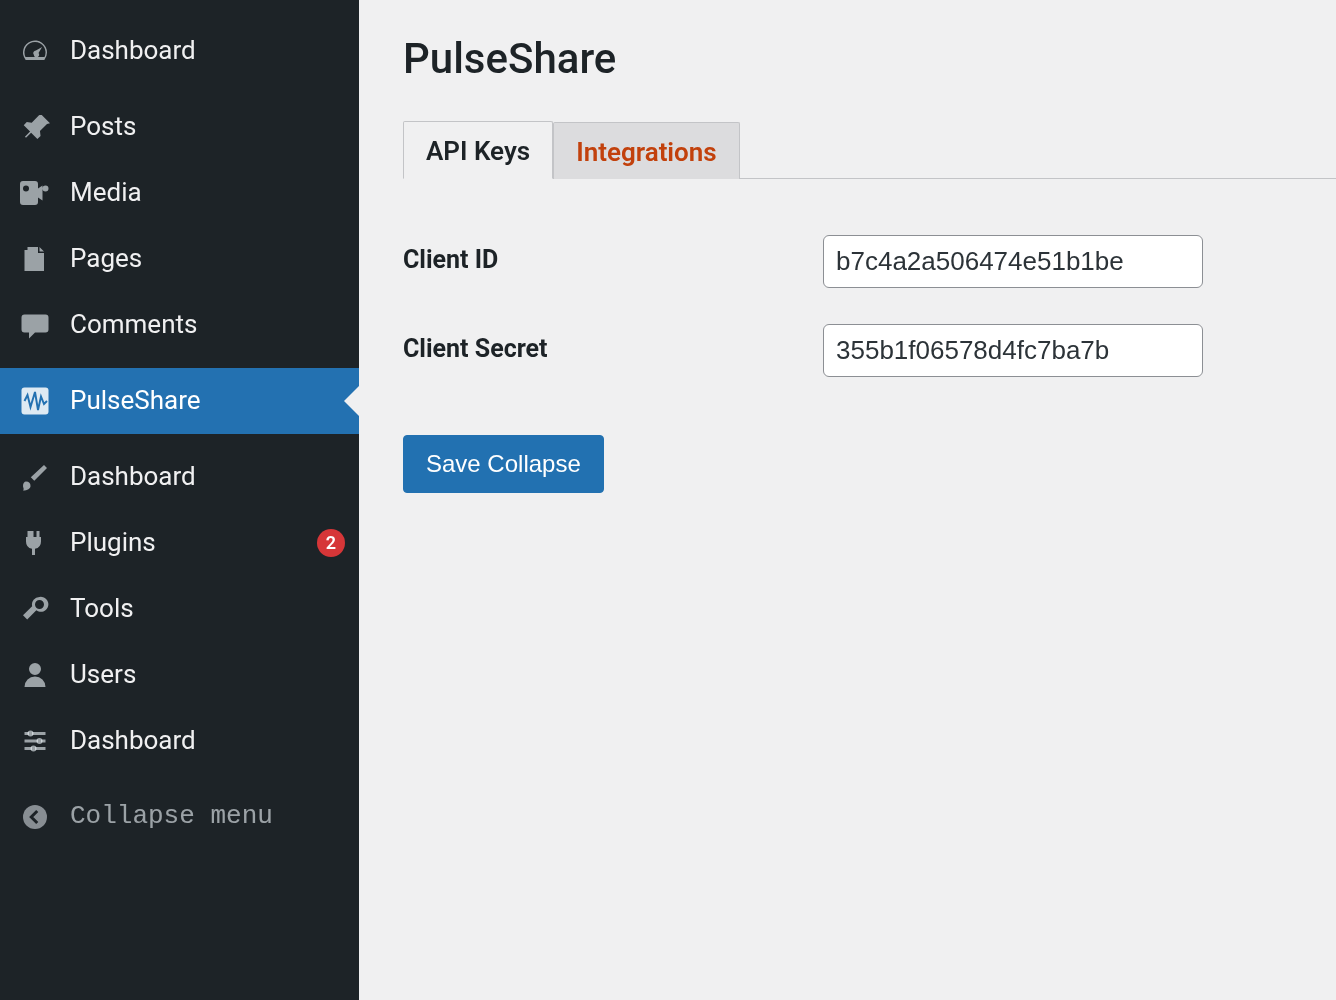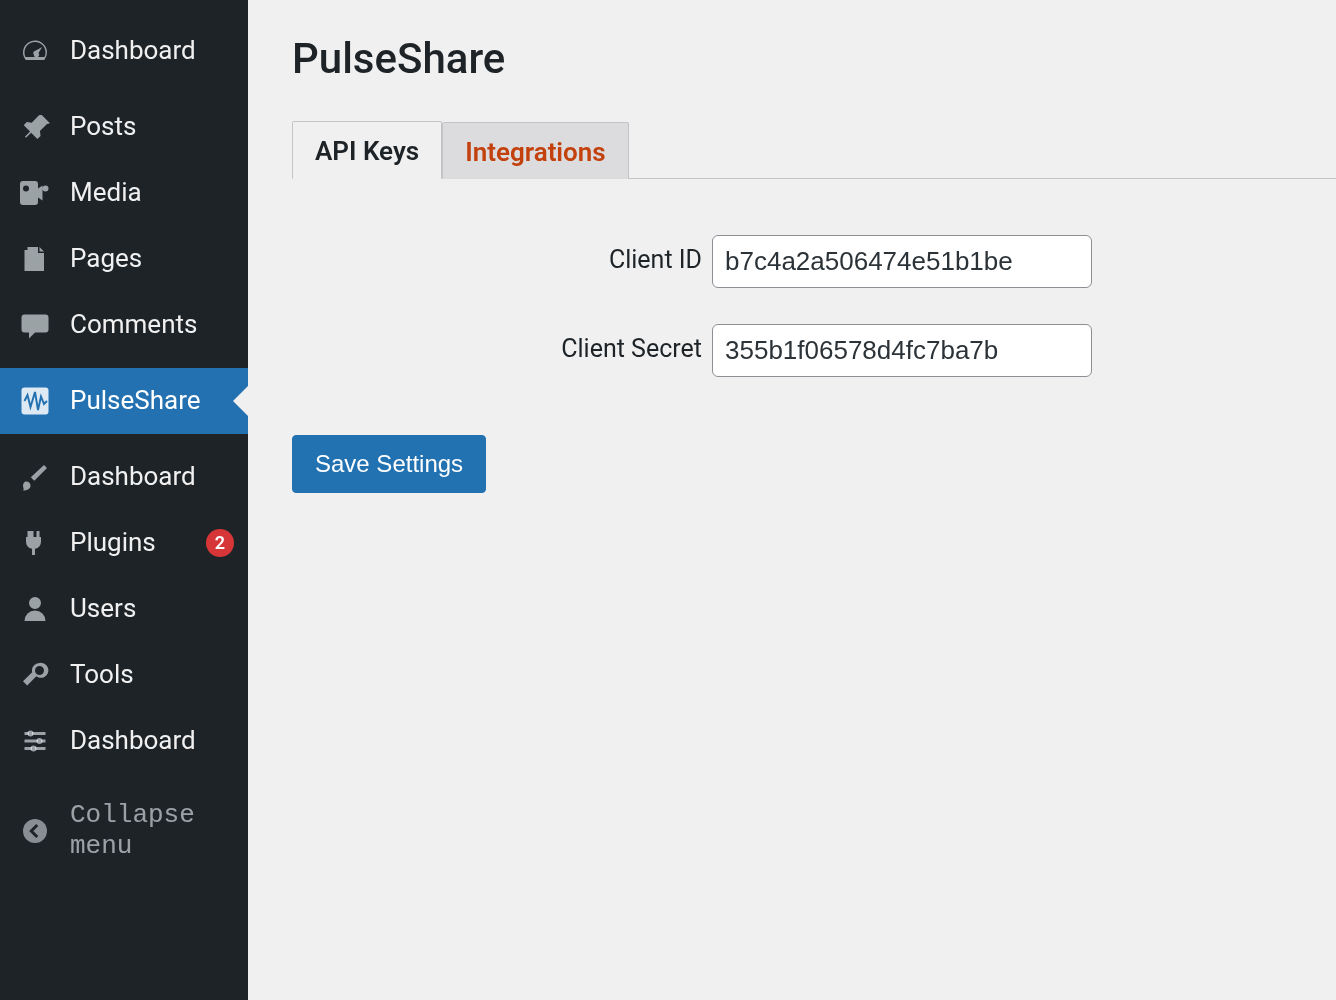--- a/index.html
+++ b/index.html
@@ -9,21 +9,21 @@
     background: #f0f0f1;
     color: #1d2327;
     display: flex;
     width: 1336px;
     height: 1000px;
     overflow: hidden;
   }
 
   
   .sidebar {
-    width: 248px;
+    width: 359px;
     background: #1d2327;
     color: #f0f0f1;
     display: flex;
     flex-direction: column;
     padding-top: 18px;
     flex-shrink: 0;
   }
   .menu-item {
     display: flex;
     align-items: center;
@@ -112,24 +112,24 @@
     border-radius: 2px 2px 0 0;
   }
   .tab.active {
     background: #f0f0f1;
     color: #1d2327;
     border-bottom: 1px solid #f0f0f1;
   }
 
   .form-table { border-collapse: collapse; }
   .form-table th {
-    text-align: right;
+    text-align: left;
     vertical-align: top;
     font-size: 25px;
-    font-weight: 400;
+    font-weight: 700;
     color: #1d2327;
     width: 420px;
     padding: 28px 10px 28px 0;
   }
   .form-table td { padding: 18px 0; }
   .text-input {
     width: 380px;
     font-size: 26px;
     color: #2c3338;
     background: #fff;
@@ -233,33 +233,33 @@
           <path d="M7 2h2v4h2V2h2v4h1v3a5 5 0 01-4 4.9V18H8v-4.1A5 5 0 014 9V6h1V2h2z"></path>
         </svg>
     </span>
     <span class="label">Plugins</span>
     <span class="badge">2</span>
   </div>
 
   <div class="menu-item">
     <span class="icon">
       <svg viewBox="0 0 20 20" fill="currentColor">
+          <path d="M13 2a5 5 0 00-4.9 6.1L2 14.2 4.8 17l6.1-6.1A5 5 0 1013 2zm0 2a3 3 0 110 6 3 3 0 010-6z"></path>
+        </svg>
+    </span>
+    <span class="label">Tools</span>
+  </div>
+
+  <div class="menu-item">
+    <span class="icon">
+      <svg viewBox="0 0 20 20" fill="currentColor">
           <path d="M10 10a4 4 0 100-8 4 4 0 000 8zm-7 8a7 7 0 0114 0H3z"></path>
         </svg>
     </span>
     <span class="label">Users</span>
-  </div>
-
-  <div class="menu-item">
-    <span class="icon">
-      <svg viewBox="0 0 20 20" fill="currentColor">
-          <path d="M13 2a5 5 0 00-4.9 6.1L2 14.2 4.8 17l6.1-6.1A5 5 0 1013 2zm0 2a3 3 0 110 6 3 3 0 010-6z"></path>
-        </svg>
-    </span>
-    <span class="label">Tools</span>
   </div>
 
   <div class="menu-item">
     <span class="icon">
       <svg viewBox="0 0 20 20" fill="currentColor">
           <path d="M3 4h3v2H3V4zm5 0h9v2H8V4zM3 9h9v2H3V9zm11 0h3v2h-3V9zM3 14h5v2H3v-2zm7 0h7v2h-7v-2z"></path>
           <circle cx="7" cy="5" r="2"></circle>
           <circle cx="13" cy="10" r="2"></circle>
           <circle cx="9" cy="15" r="2"></circle>
         </svg>
@@ -305,16 +305,16 @@
     <tr>
       <th>Client Secret</th>
       <td>
         <input type="text" class="text-input" value="355b1f06578d4fc7ba7b" style="">
       </td>
     </tr>
   </tbody>
     </table>
 
   <button class="primary-btn">
-    <span>Save Settings</span>
+    <span>Save Collapse</span>
   </button>
 
 </main>
 
 </body></html>

